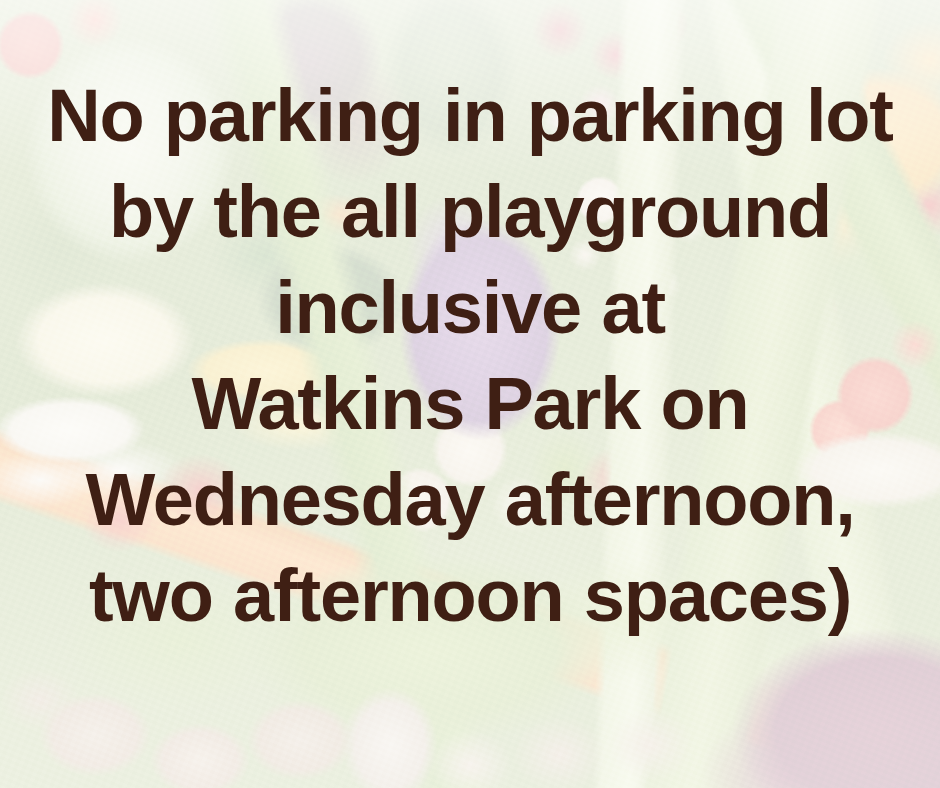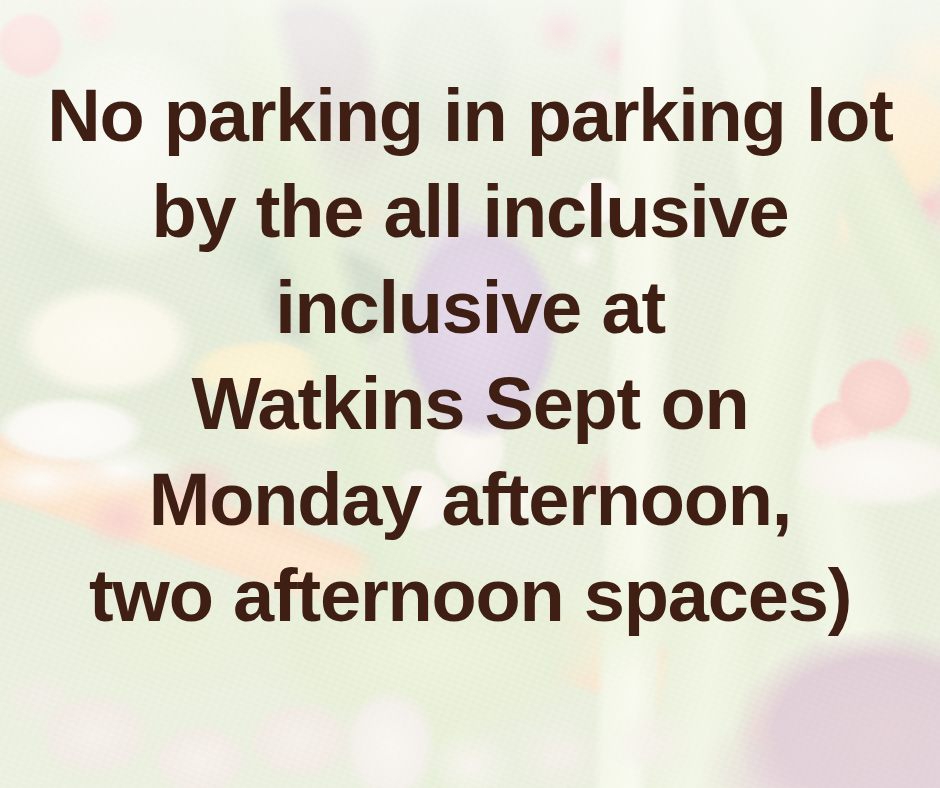--- a/index.html
+++ b/index.html
@@ -182,20 +182,20 @@
 <body>
 
 <div class="canvas">
 
   <div class="photo"></div>
   <div class="photo-grain"></div>
   <div class="wash"></div>
 
   <div class="headline">
     <span class="line">No parking in parking lot</span>
-    <span class="line">by the all inclusive</span>
+    <span class="line">by the all playground</span>
     <span class="line">inclusive at</span>
-    <span class="line">Watkins Sept on</span>
-    <span class="line">Monday afternoon,</span>
+    <span class="line">Watkins Park on</span>
+    <span class="line">Wednesday afternoon,</span>
     <span class="line">two afternoon spaces)</span>
   </div>
 
 </div>
 
 </body></html>

